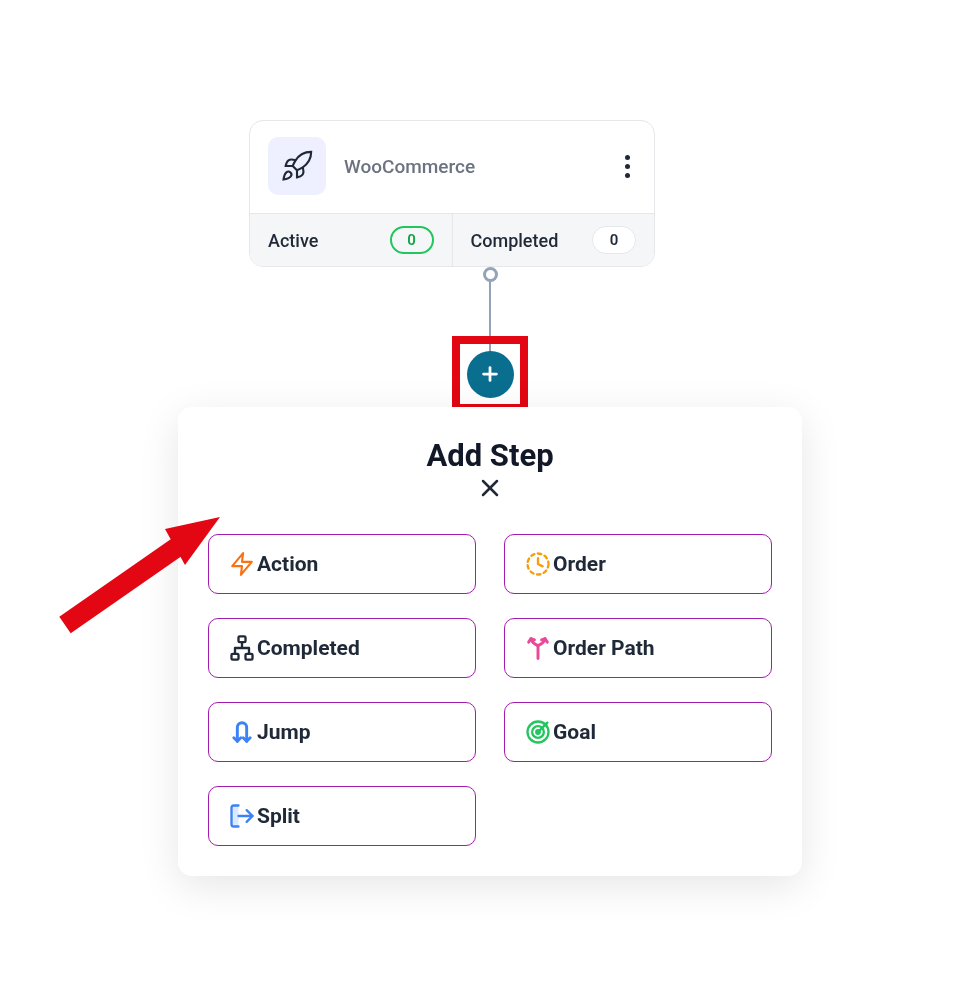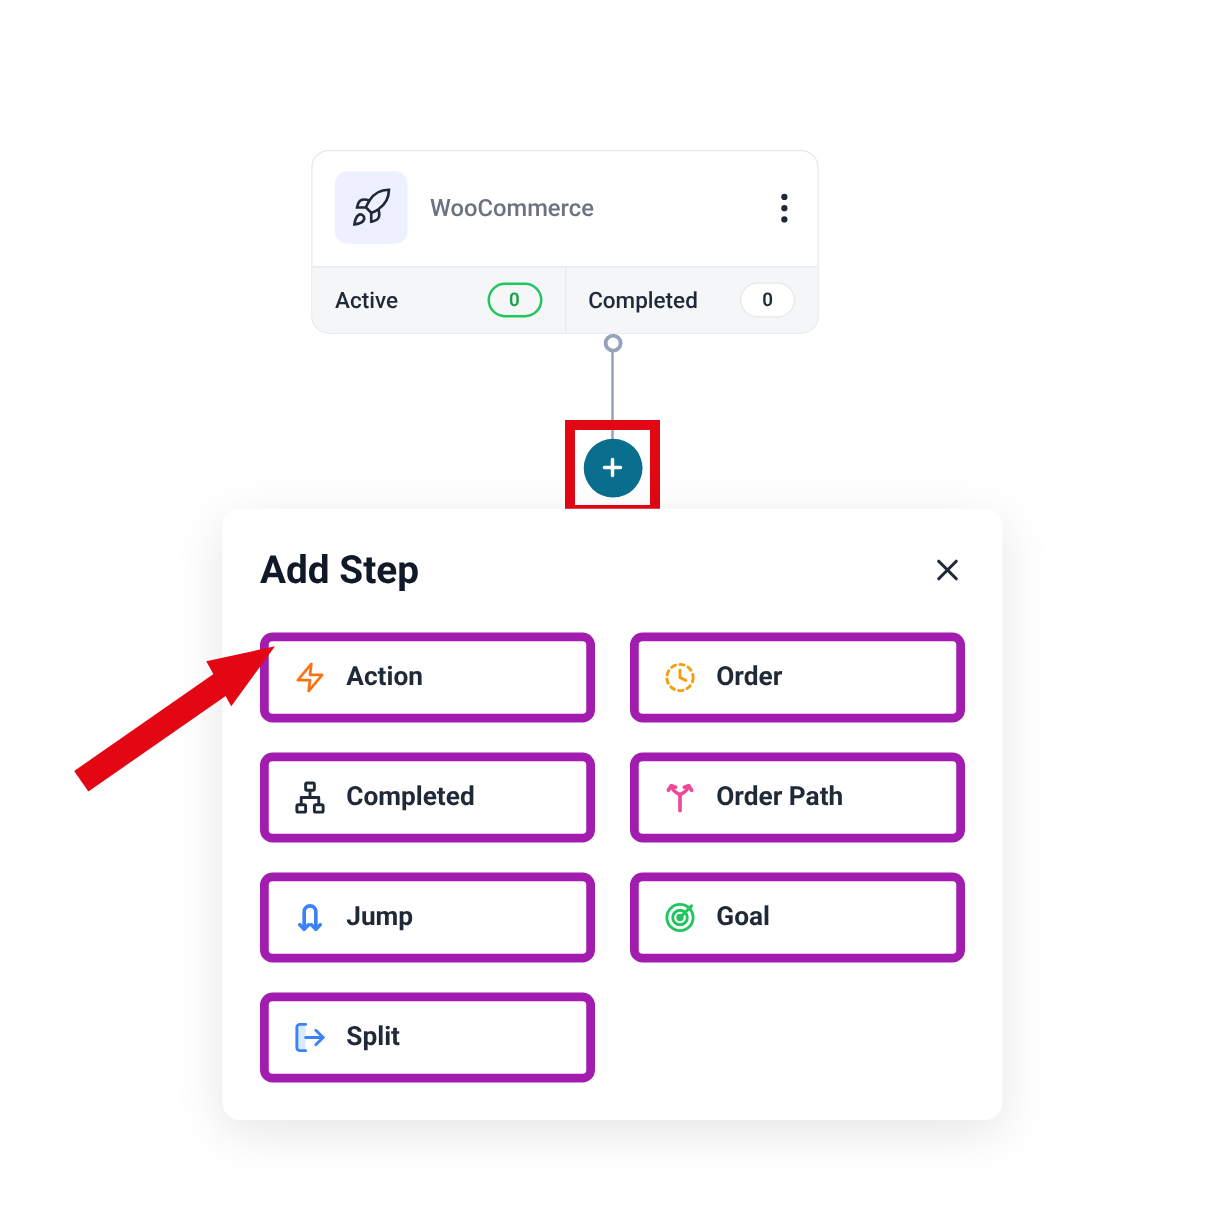--- a/index.html
+++ b/index.html
@@ -160,20 +160,21 @@
       background: #ffffff;
       border-radius: 14px;
       box-shadow: 0 10px 40px rgba(0,0,0,0.1);
       padding: 30px;
     }
     .panel-header {
       display: flex;
       justify-content: space-between;
       align-items: center;
       margin-bottom: 32px;
+      flex-direction: column;
     }
     .panel-title {
       font-size: 31px;
       font-weight: 700;
       color: #111827;
     }
     .close-btn {
       width: 28px;
       height: 28px;
       display: flex;
@@ -182,23 +183,22 @@
       cursor: pointer;
     }
     .step-grid {
       display: grid;
       grid-template-columns: 1fr 1fr;
       gap: 24px 28px;
     }
     .step-button {
       display: flex;
       align-items: center;
-      gap: 14px;
       padding: 14px 18px;
-      border: 7px solid #a21caf;
+      border: 1px solid #a21caf;
       border-radius: 10px;
       background: #ffffff;
       cursor: pointer;
     }
     .step-icon {
       width: 30px;
       height: 30px;
       display: flex;
       align-items: center;
       justify-content: center;

